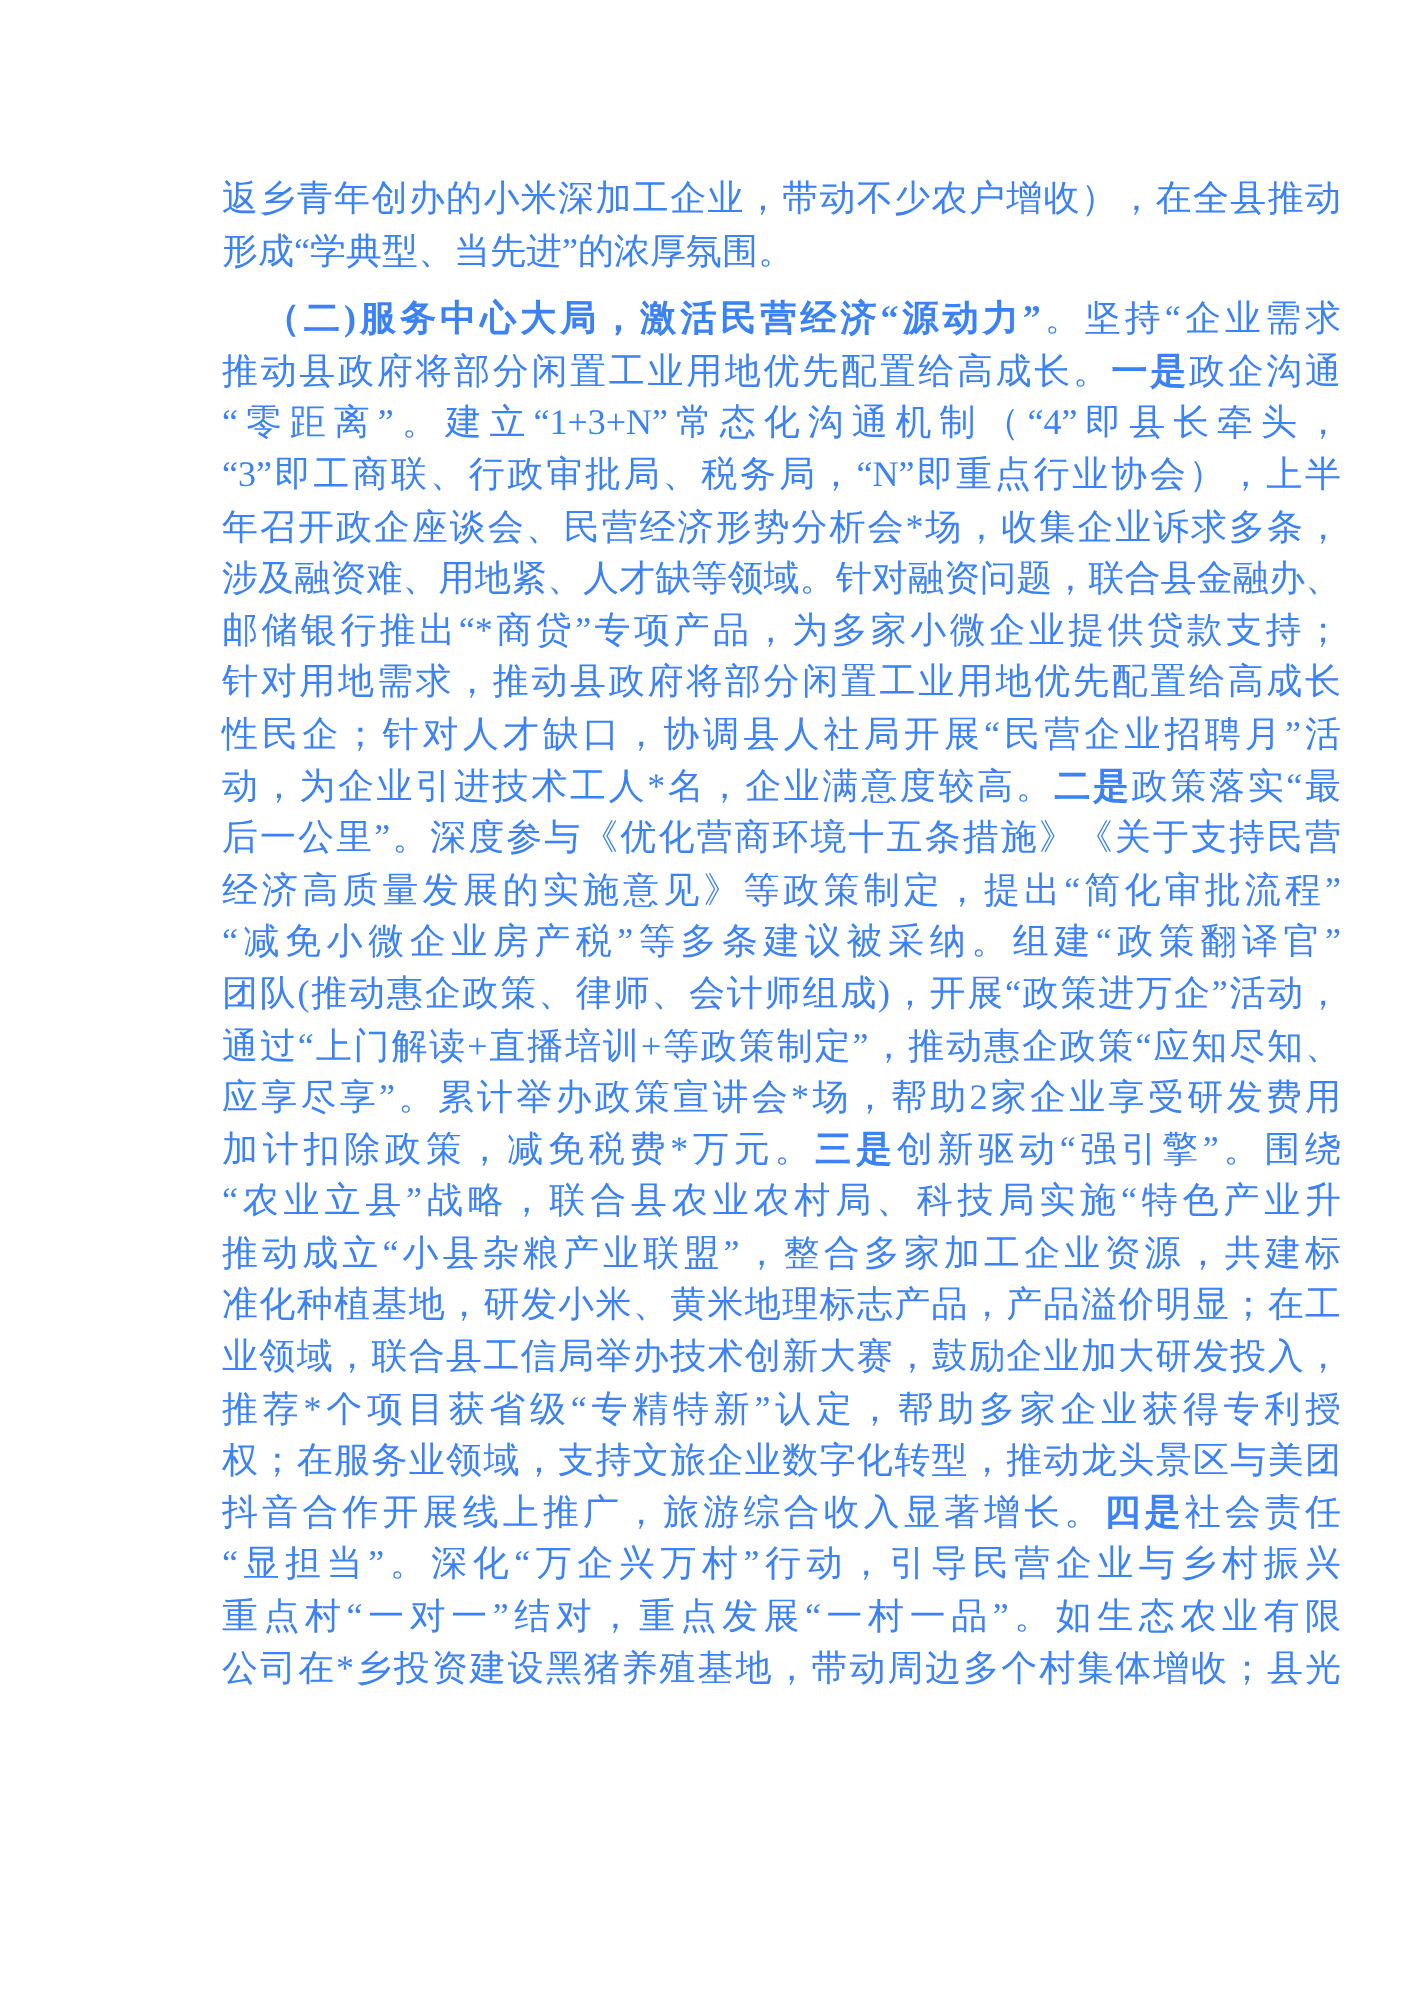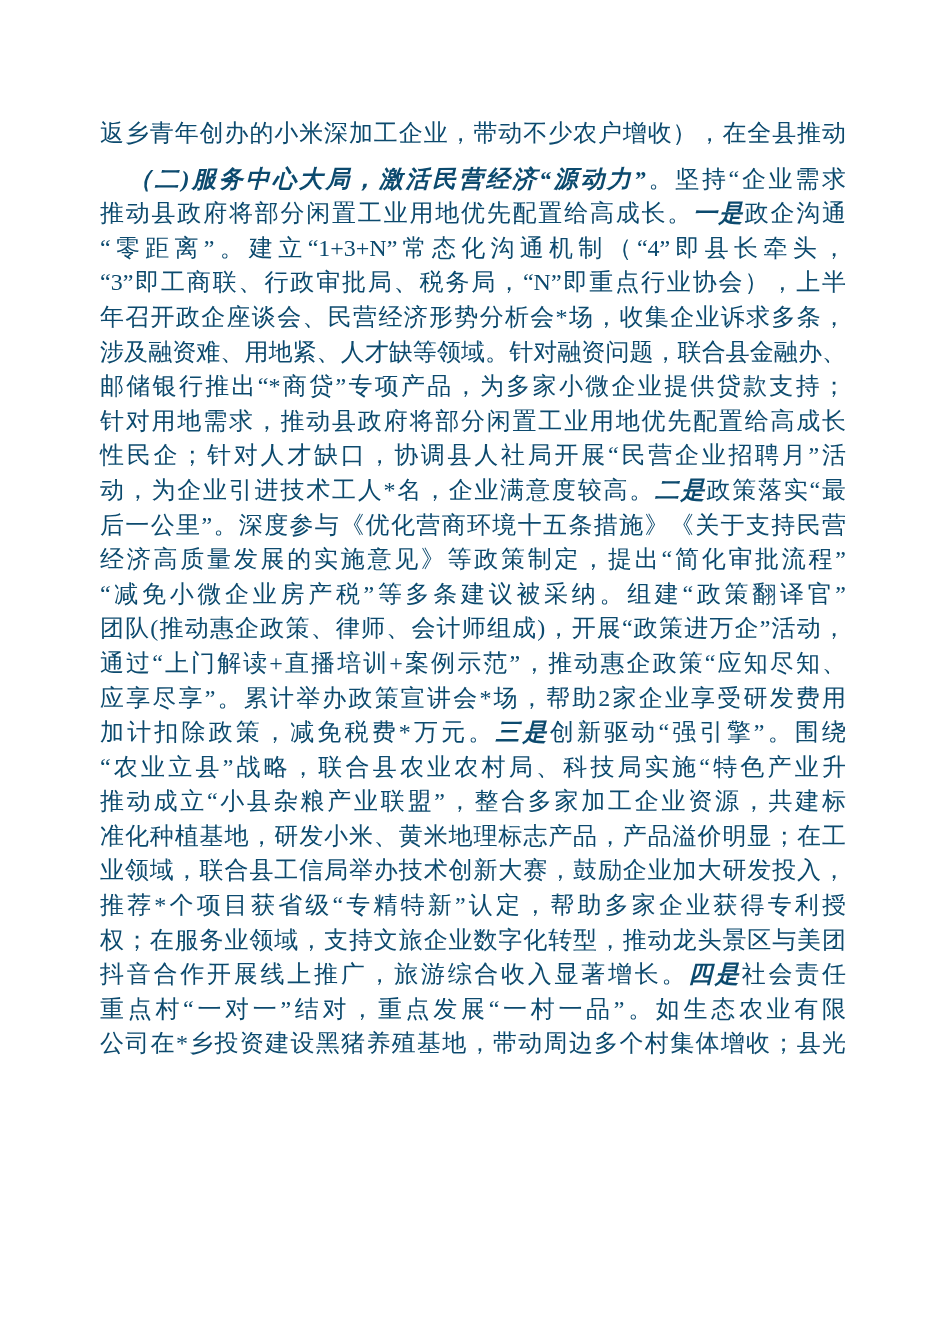--- a/index.html
+++ b/index.html
@@ -32,52 +32,54 @@
     white-space: nowrap;
   }
   .line.align-left {
     text-align: left;
     text-align-last: left;
   }
   .line.indent {
     text-indent: 28px;
   }
   .run { font-weight: normal; }
-  .run.bold { font-weight: bold; font-style: italic; }
+  .run.bold { font-weight: bold; }
 </style>
 </head>
 <body>
 
 <div class="page" style="background: rgb(255, 255, 255);">
-  <div class="text-block" style="color: #0c4a6e;">
+  <div class="text-block" style="color: #3b82f6; margin-left: 48px;">
       <div class="paragraph">
         <div class="line"><span class="run">返乡青年创办的小米深加工企业，带动不少农户增收），在全县推动</span></div>
+        <div class="line align-left"><span class="run">形成“学典型、当先进”的浓厚氛围。</span></div>
       </div>
       <div class="paragraph para-gap">
         <div class="line indent"><span class="run bold">（二)服务中心大局，激活民营经济“源动力”</span><span class="run">。坚持“企业需求</span></div>
         <div class="line"><span class="run">推动县政府将部分闲置工业用地优先配置给高成长。</span><span class="run bold">一是</span><span class="run">政企沟通</span></div>
         <div class="line"><span class="run">“零距离”。建立“1+3+N”常态化沟通机制（“4”即县长牵头，</span></div>
         <div class="line"><span class="run">“3”即工商联、行政审批局、税务局，“N”即重点行业协会），上半</span></div>
         <div class="line"><span class="run">年召开政企座谈会、民营经济形势分析会*场，收集企业诉求多条，</span></div>
         <div class="line"><span class="run">涉及融资难、用地紧、人才缺等领域。针对融资问题，联合县金融办、</span></div>
         <div class="line"><span class="run">邮储银行推出“*商贷”专项产品，为多家小微企业提供贷款支持；</span></div>
         <div class="line"><span class="run">针对用地需求，推动县政府将部分闲置工业用地优先配置给高成长</span></div>
         <div class="line"><span class="run">性民企；针对人才缺口，协调县人社局开展“民营企业招聘月”活</span></div>
         <div class="line"><span class="run">动，为企业引进技术工人*名，企业满意度较高。</span><span class="run bold">二是</span><span class="run">政策落实“最</span></div>
         <div class="line"><span class="run">后一公里”。深度参与《优化营商环境十五条措施》《关于支持民营</span></div>
         <div class="line"><span class="run">经济高质量发展的实施意见》等政策制定，提出“简化审批流程”</span></div>
         <div class="line"><span class="run">“减免小微企业房产税”等多条建议被采纳。组建“政策翻译官”</span></div>
         <div class="line"><span class="run">团队(推动惠企政策、律师、会计师组成)，开展“政策进万企”活动，</span></div>
-        <div class="line"><span class="run">通过“上门解读+直播培训+案例示范”，推动惠企政策“应知尽知、</span></div>
+        <div class="line"><span class="run">通过“上门解读+直播培训+等政策制定”，推动惠企政策“应知尽知、</span></div>
         <div class="line"><span class="run">应享尽享”。累计举办政策宣讲会*场，帮助2家企业享受研发费用</span></div>
         <div class="line"><span class="run">加计扣除政策，减免税费*万元。</span><span class="run bold">三是</span><span class="run">创新驱动“强引擎”。围绕</span></div>
         <div class="line"><span class="run">“农业立县”战略，联合县农业农村局、科技局实施“特色产业升</span></div>
         <div class="line"><span class="run">推动成立“小县杂粮产业联盟”，整合多家加工企业资源，共建标</span></div>
         <div class="line"><span class="run">准化种植基地，研发小米、黄米地理标志产品，产品溢价明显；在工</span></div>
         <div class="line"><span class="run">业领域，联合县工信局举办技术创新大赛，鼓励企业加大研发投入，</span></div>
         <div class="line"><span class="run">推荐*个项目获省级“专精特新”认定，帮助多家企业获得专利授</span></div>
         <div class="line"><span class="run">权；在服务业领域，支持文旅企业数字化转型，推动龙头景区与美团</span></div>
         <div class="line"><span class="run">抖音合作开展线上推广，旅游综合收入显著增长。</span><span class="run bold">四是</span><span class="run">社会责任</span></div>
+        <div class="line"><span class="run">“显担当”。深化“万企兴万村”行动，引导民营企业与乡村振兴</span></div>
         <div class="line"><span class="run">重点村“一对一”结对，重点发展“一村一品”。如生态农业有限</span></div>
         <div class="line"><span class="run">公司在*乡投资建设黑猪养殖基地，带动周边多个村集体增收；县光</span></div>
       </div>
     </div>
 </div>
 
 </body></html>

